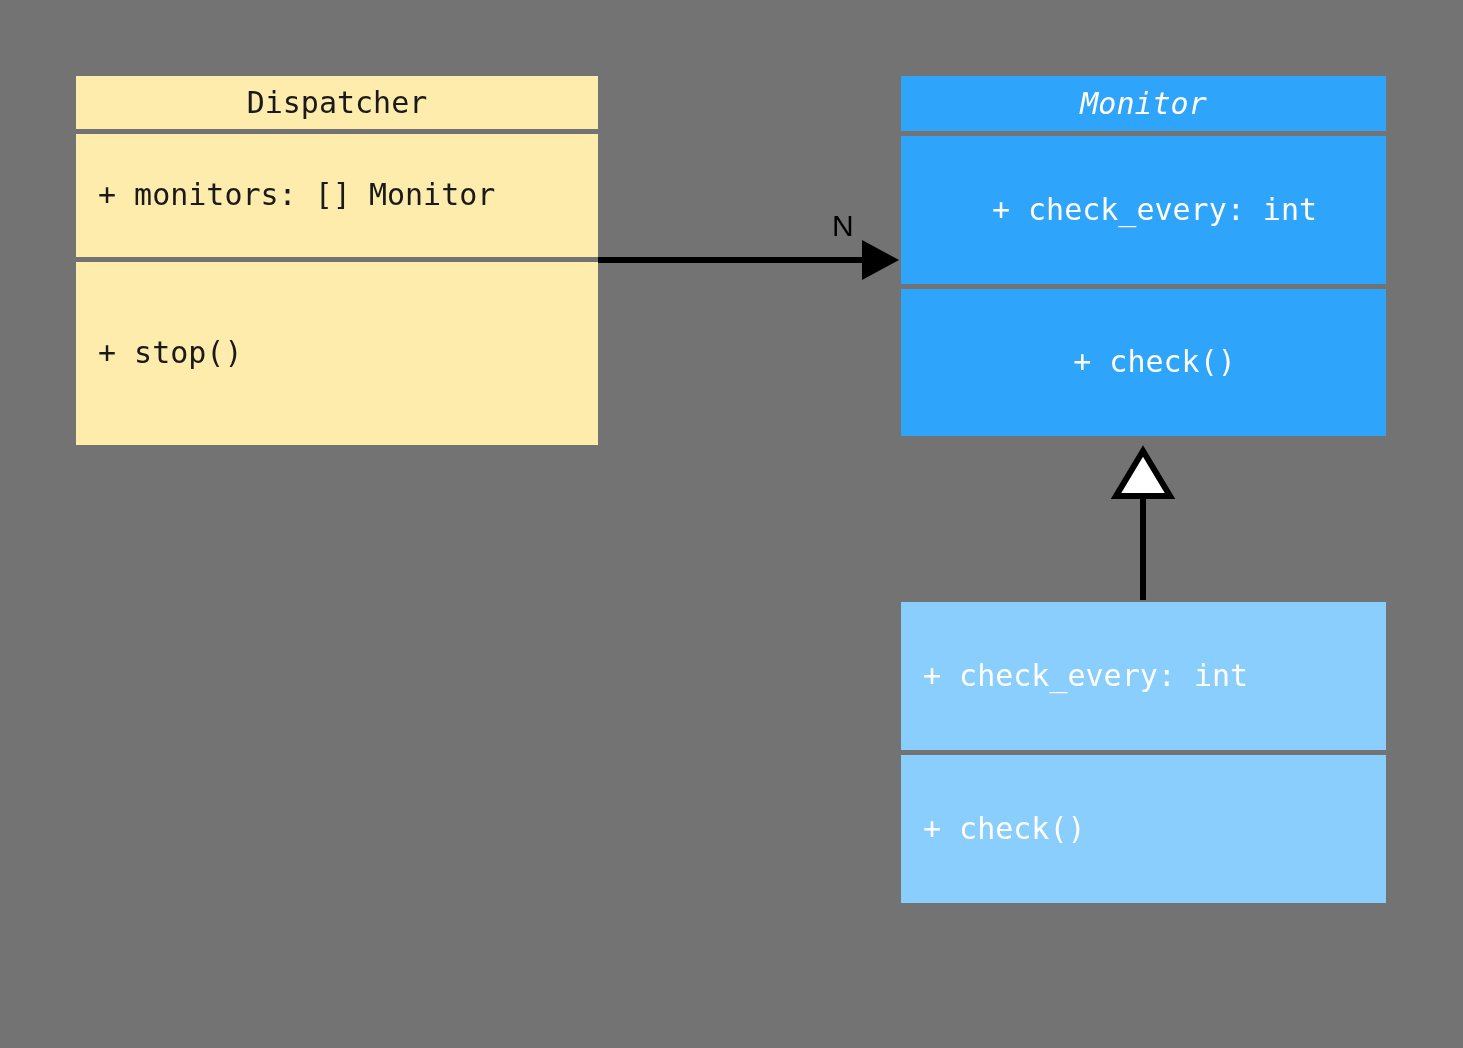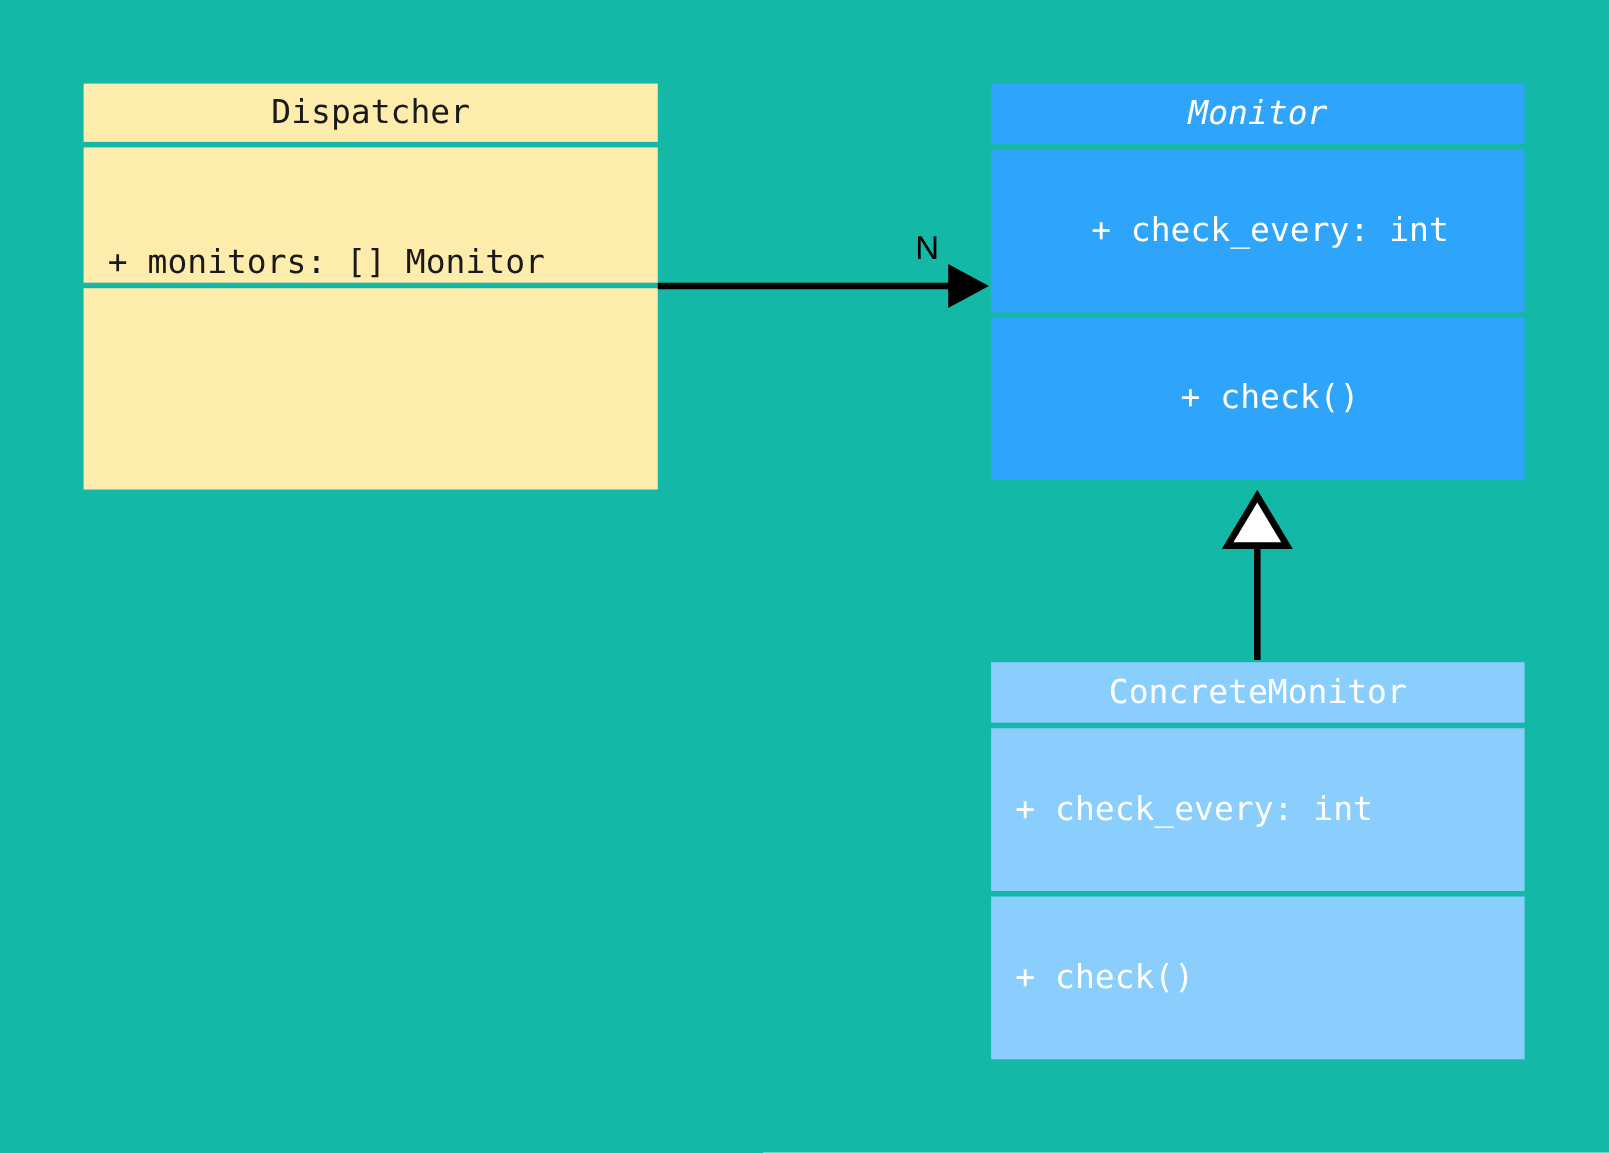--- a/index.html
+++ b/index.html
@@ -8,21 +8,21 @@
     padding: 0;
     background: #ffffff;
   }
   body {
     font-family: "DejaVu Sans Mono", monospace;
   }
   #canvas {
     position: relative;
     width: 1463px;
     height: 1048px;
-    background: #14b8a6;
+    background: #737373;
     overflow: hidden;
   }
 
   
   .uml-class {
     position: absolute;
     box-sizing: border-box;
     display: flex;
     flex-direction: column;
     gap: 5px;                 
@@ -86,39 +86,39 @@
     white-space: nowrap;
   }
 </style>
 </head>
 <body>
 
 <div id="canvas">
 
   <div class="uml-class theme-yellow" style="left:76px; top:76px; width:522px; height:369px;">
     <div class="compartment comp-title" style="height:55px;">Dispatcher</div>
-    <div class="compartment comp-body" style="height:126px;justify-content:flex-end;">
+    <div class="compartment comp-body" style="height:126px;">
       <div class="member-line">+ monitors: [] Monitor</div>
     </div>
     <div class="compartment comp-body" style="height:189px;">
+      <div class="member-line">+ stop()</div>
     </div>
   </div>
 
   <div class="uml-class theme-blue" style="left:901px; top:76px; width:485px; height:365px;">
     <div class="compartment comp-title italic-title" style="height:55px;">Monitor</div>
     <div class="compartment comp-body" style="height:148px;">
       <div class="member-line">+ check_every: int</div>
     </div>
     <div class="compartment comp-body" style="height:147px;">
       <div class="member-line">+ check()</div>
     </div>
   </div>
 
   <div class="uml-class theme-lightblue" style="left:901px; top:602px; width:485px; height:366px;">
-    <div class="compartment comp-title" style="height:55px;">ConcreteMonitor</div>
     <div class="compartment comp-body" style="height:148px;">
       <div class="member-line">+ check_every: int</div>
     </div>
     <div class="compartment comp-body" style="height:148px;">
       <div class="member-line">+ check()</div>
     </div>
   </div>
 
   <svg class="connector-svg" viewBox="0 0 1463 1048">
 

